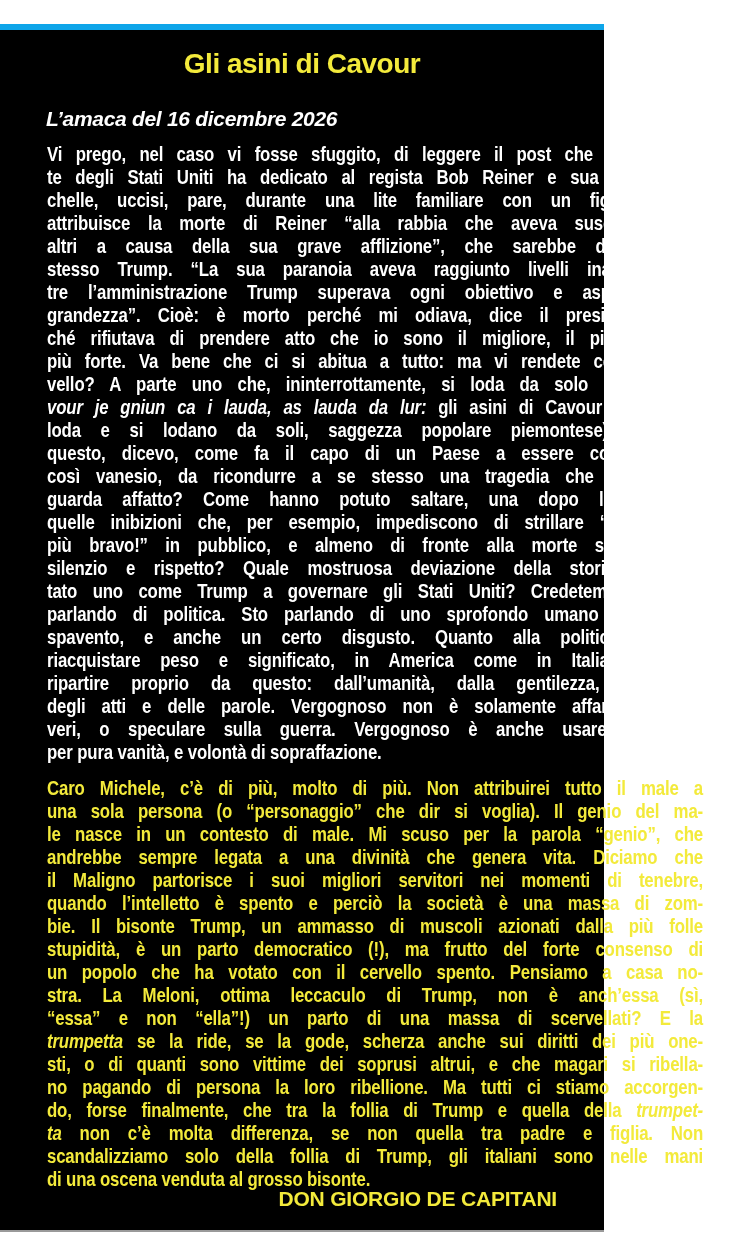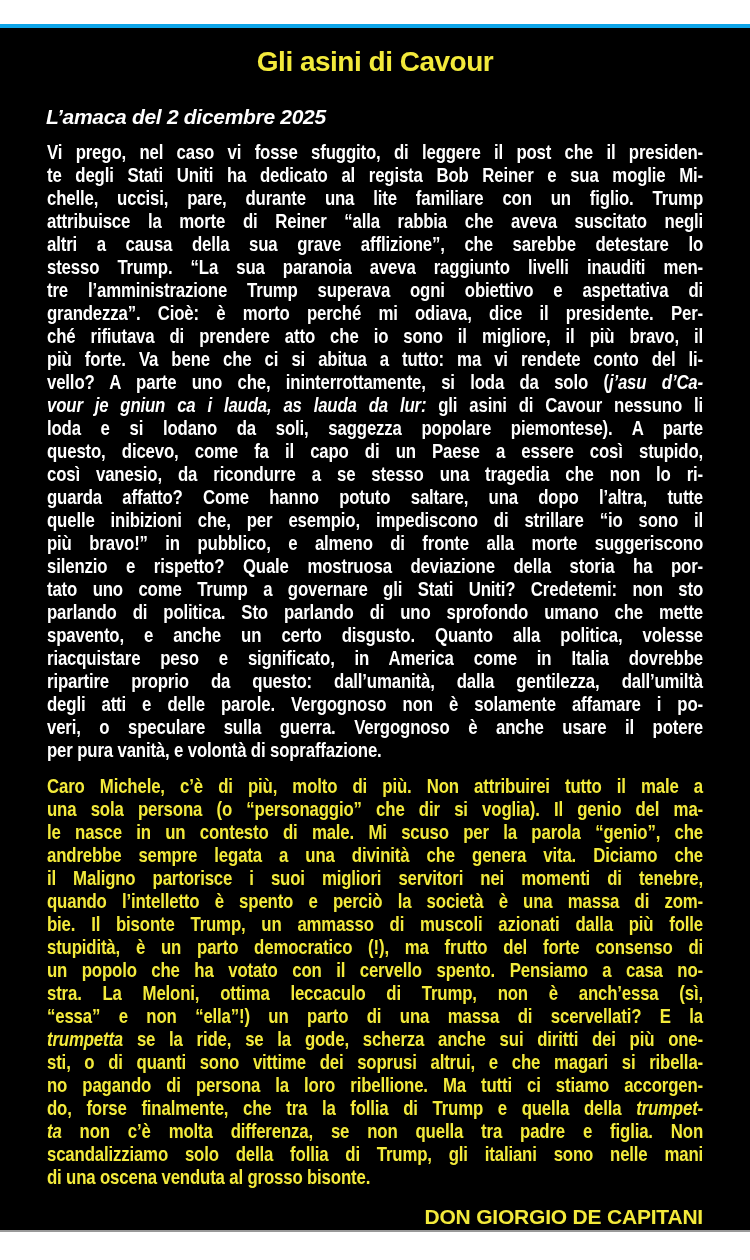--- a/index.html
+++ b/index.html
@@ -1,21 +1,21 @@
 <!DOCTYPE html>
 <html><head>
 <meta charset="utf-8">
 <style>
   html,body{margin:0;padding:0;}
   body{background:#ffffff;font-family:"Liberation Sans", sans-serif;}
   .page{position:relative;width:750px;height:1260px;background:#ffffff;overflow:hidden;}
   .panel{
-    position:absolute;left:0;top:24px;width:750px;height:1208px;
+    position:absolute;left:0;top:24px;width:604px;height:1208px;
     background:#000000;box-sizing:border-box;
-    border-top:4px solid #0ea5e9;border-bottom:2px solid #9a9a9a;
+    border-top:6px solid #0ea5e9;border-bottom:2px solid #9a9a9a;
   }
   .title{
     position:absolute;top:18px;left:0;width:100%;margin:0;
     text-align:center;color:#f3ea3b;font-size:28px;font-weight:700;
     letter-spacing:-0.5px;
   }
   .byline{
     position:absolute;top:54px;left:46px;
     color:#ffffff;font-size:21px;font-weight:700;letter-spacing:-0.3px;
   }
@@ -28,30 +28,30 @@
     transform:scaleX(0.8);transform-origin:0 0;
     font-size:21px;line-height:23px;font-weight:700;letter-spacing:-0.2px;
   }
   .para1{top:112px;}
   .para2{top:746px;}
   .para .line{text-align:justify;text-align-last:justify;height:23px;overflow:visible;}
   .para .line.last{text-align-last:left;}
   .para .it{font-style:italic;}
   .signature{
     position:absolute;top:1157px;right:47px;
-    color:#f3ea3b;font-size:21px;font-weight:700;letter-spacing:-0.2px;margin-top:20px;
+    color:#f3ea3b;font-size:21px;font-weight:700;letter-spacing:-0.2px;
   }
 </style>
 </head>
 <body>
 
 <div class="page">
   <div class="panel">
     <h1 class="title">Gli asini di Cavour</h1>
-    <div class="subtitle">L’amaca del 2 dicembre 2025</div>
+    <div class="subtitle">L’amaca del 16 dicembre 2026</div>
     <div class="para para1" style="color: rgb(255, 255, 255);">
         <div class="line"><span>Vi prego, nel caso vi fosse sfuggito, di leggere il post che il presiden-</span></div>
         <div class="line"><span>te degli Stati Uniti ha dedicato al regista Bob Reiner e sua moglie Mi-</span></div>
         <div class="line"><span>chelle, uccisi, pare, durante una lite familiare con un figlio. Trump</span></div>
         <div class="line"><span>attribuisce la morte di Reiner “alla rabbia che aveva suscitato negli</span></div>
         <div class="line"><span>altri a causa della sua grave afflizione”, che sarebbe detestare lo</span></div>
         <div class="line"><span>stesso Trump. “La sua paranoia aveva raggiunto livelli inauditi men-</span></div>
         <div class="line"><span>tre l’amministrazione Trump superava ogni obiettivo e aspettativa di</span></div>
         <div class="line"><span>grandezza”. Cioè: è morto perché mi odiava, dice il presidente. Per-</span></div>
         <div class="line"><span>ché rifiutava di prendere atto che io sono il migliore, il più bravo, il</span></div>

